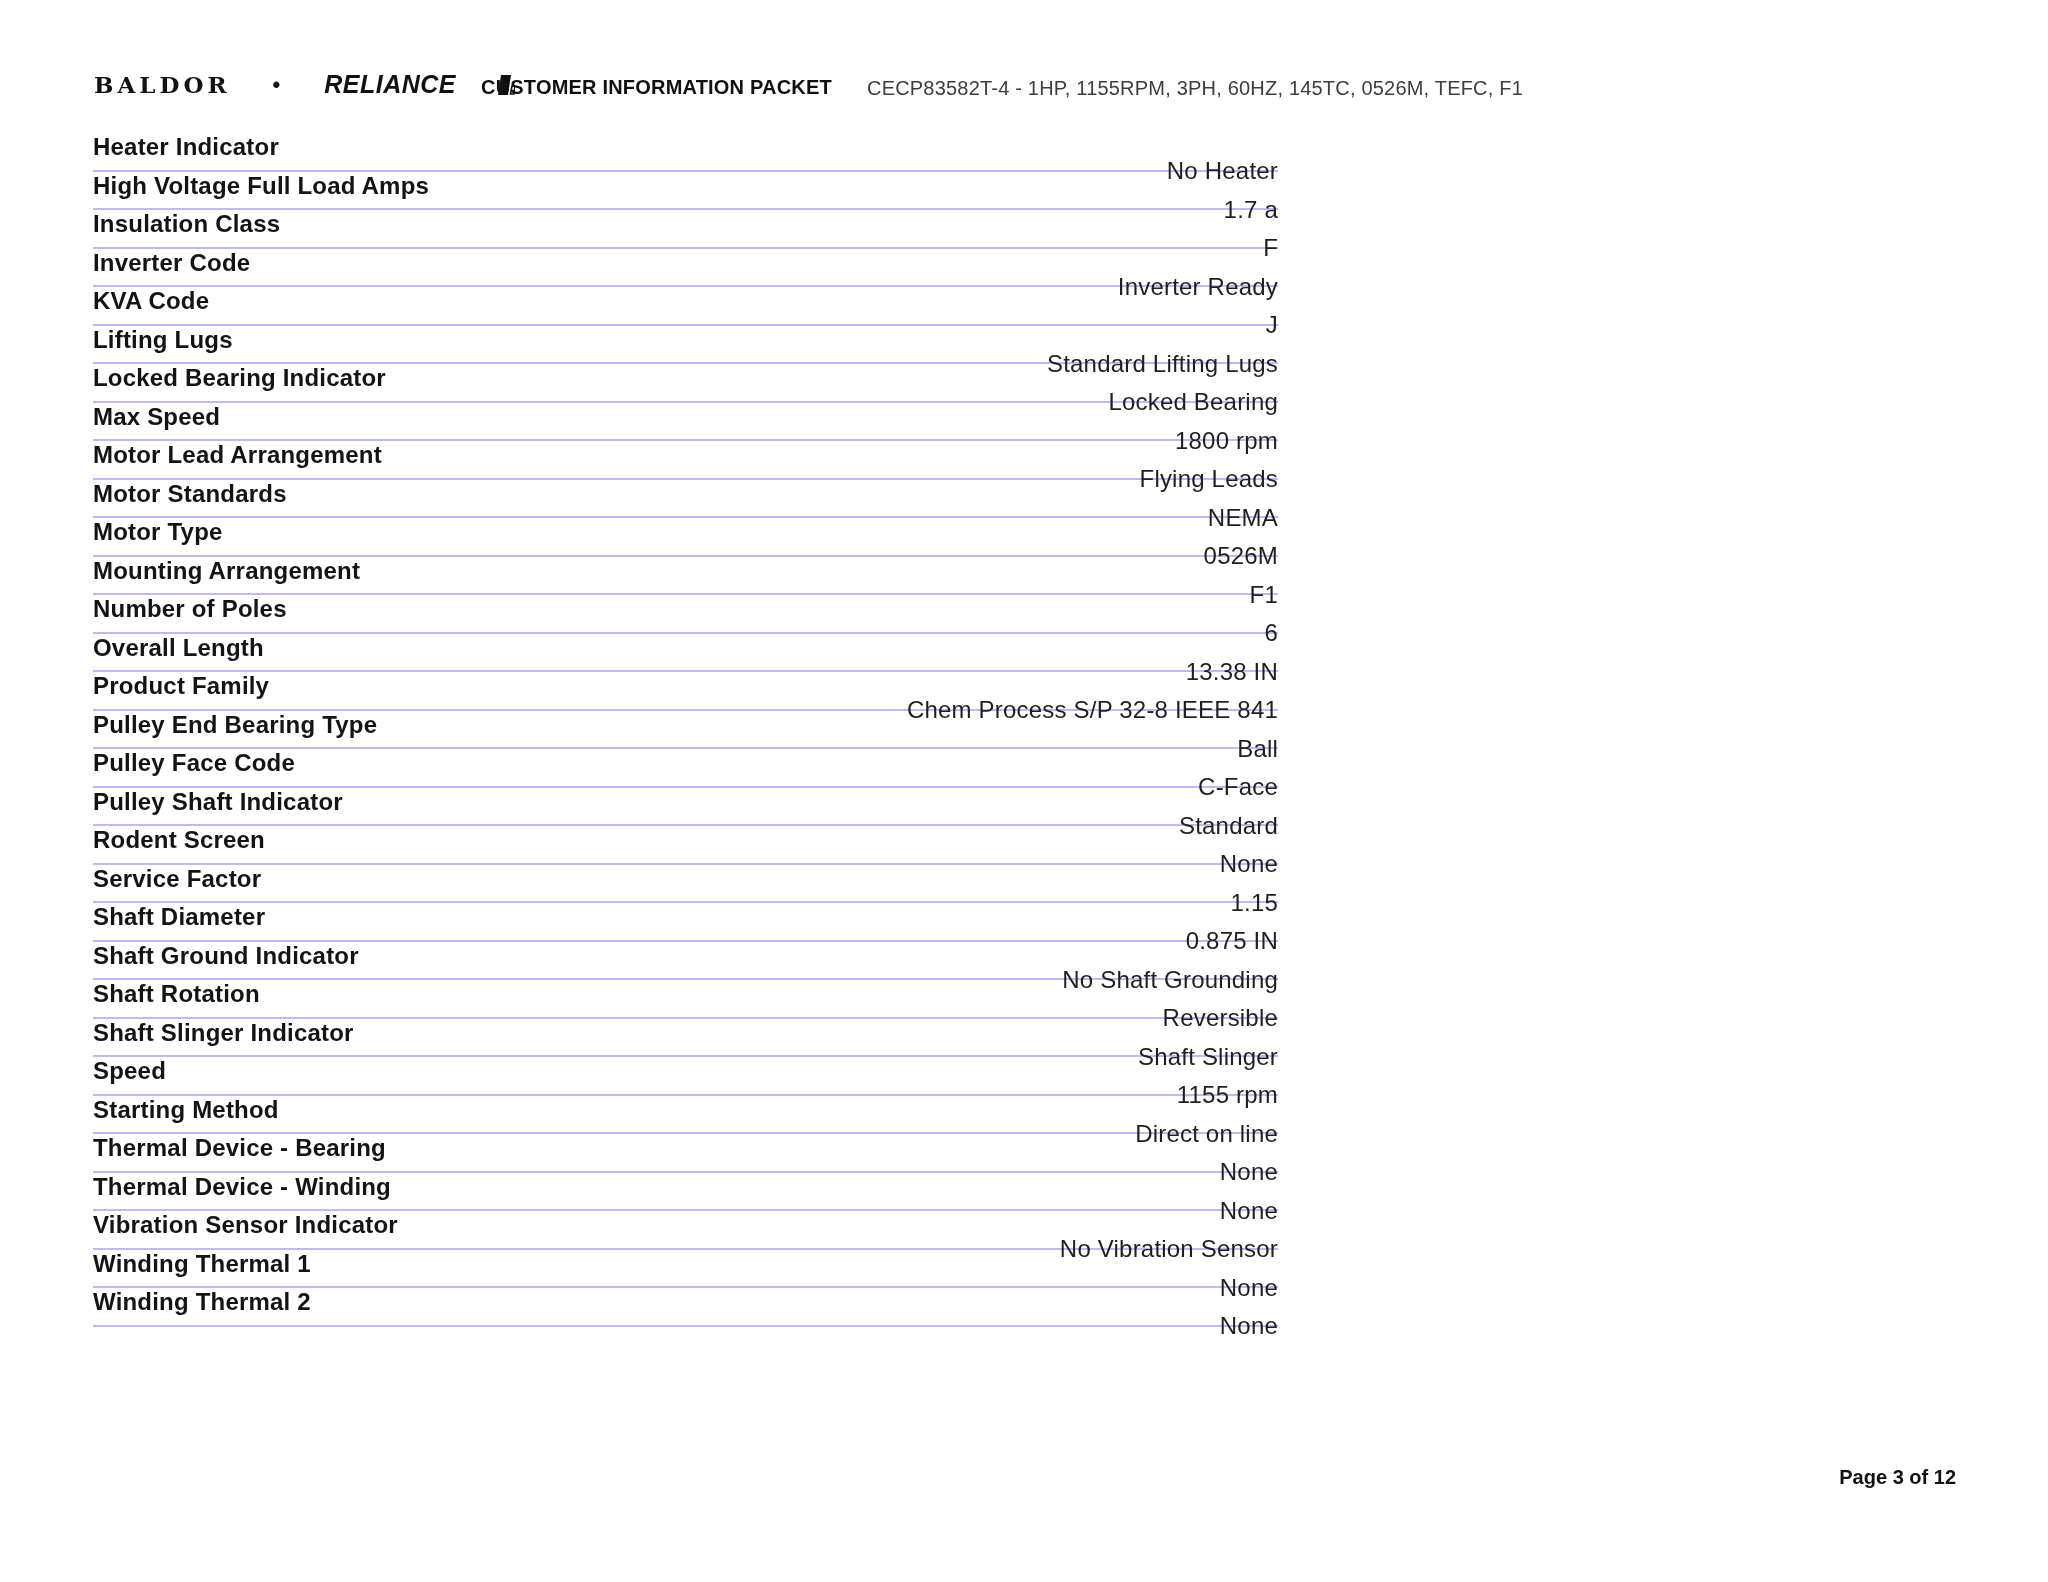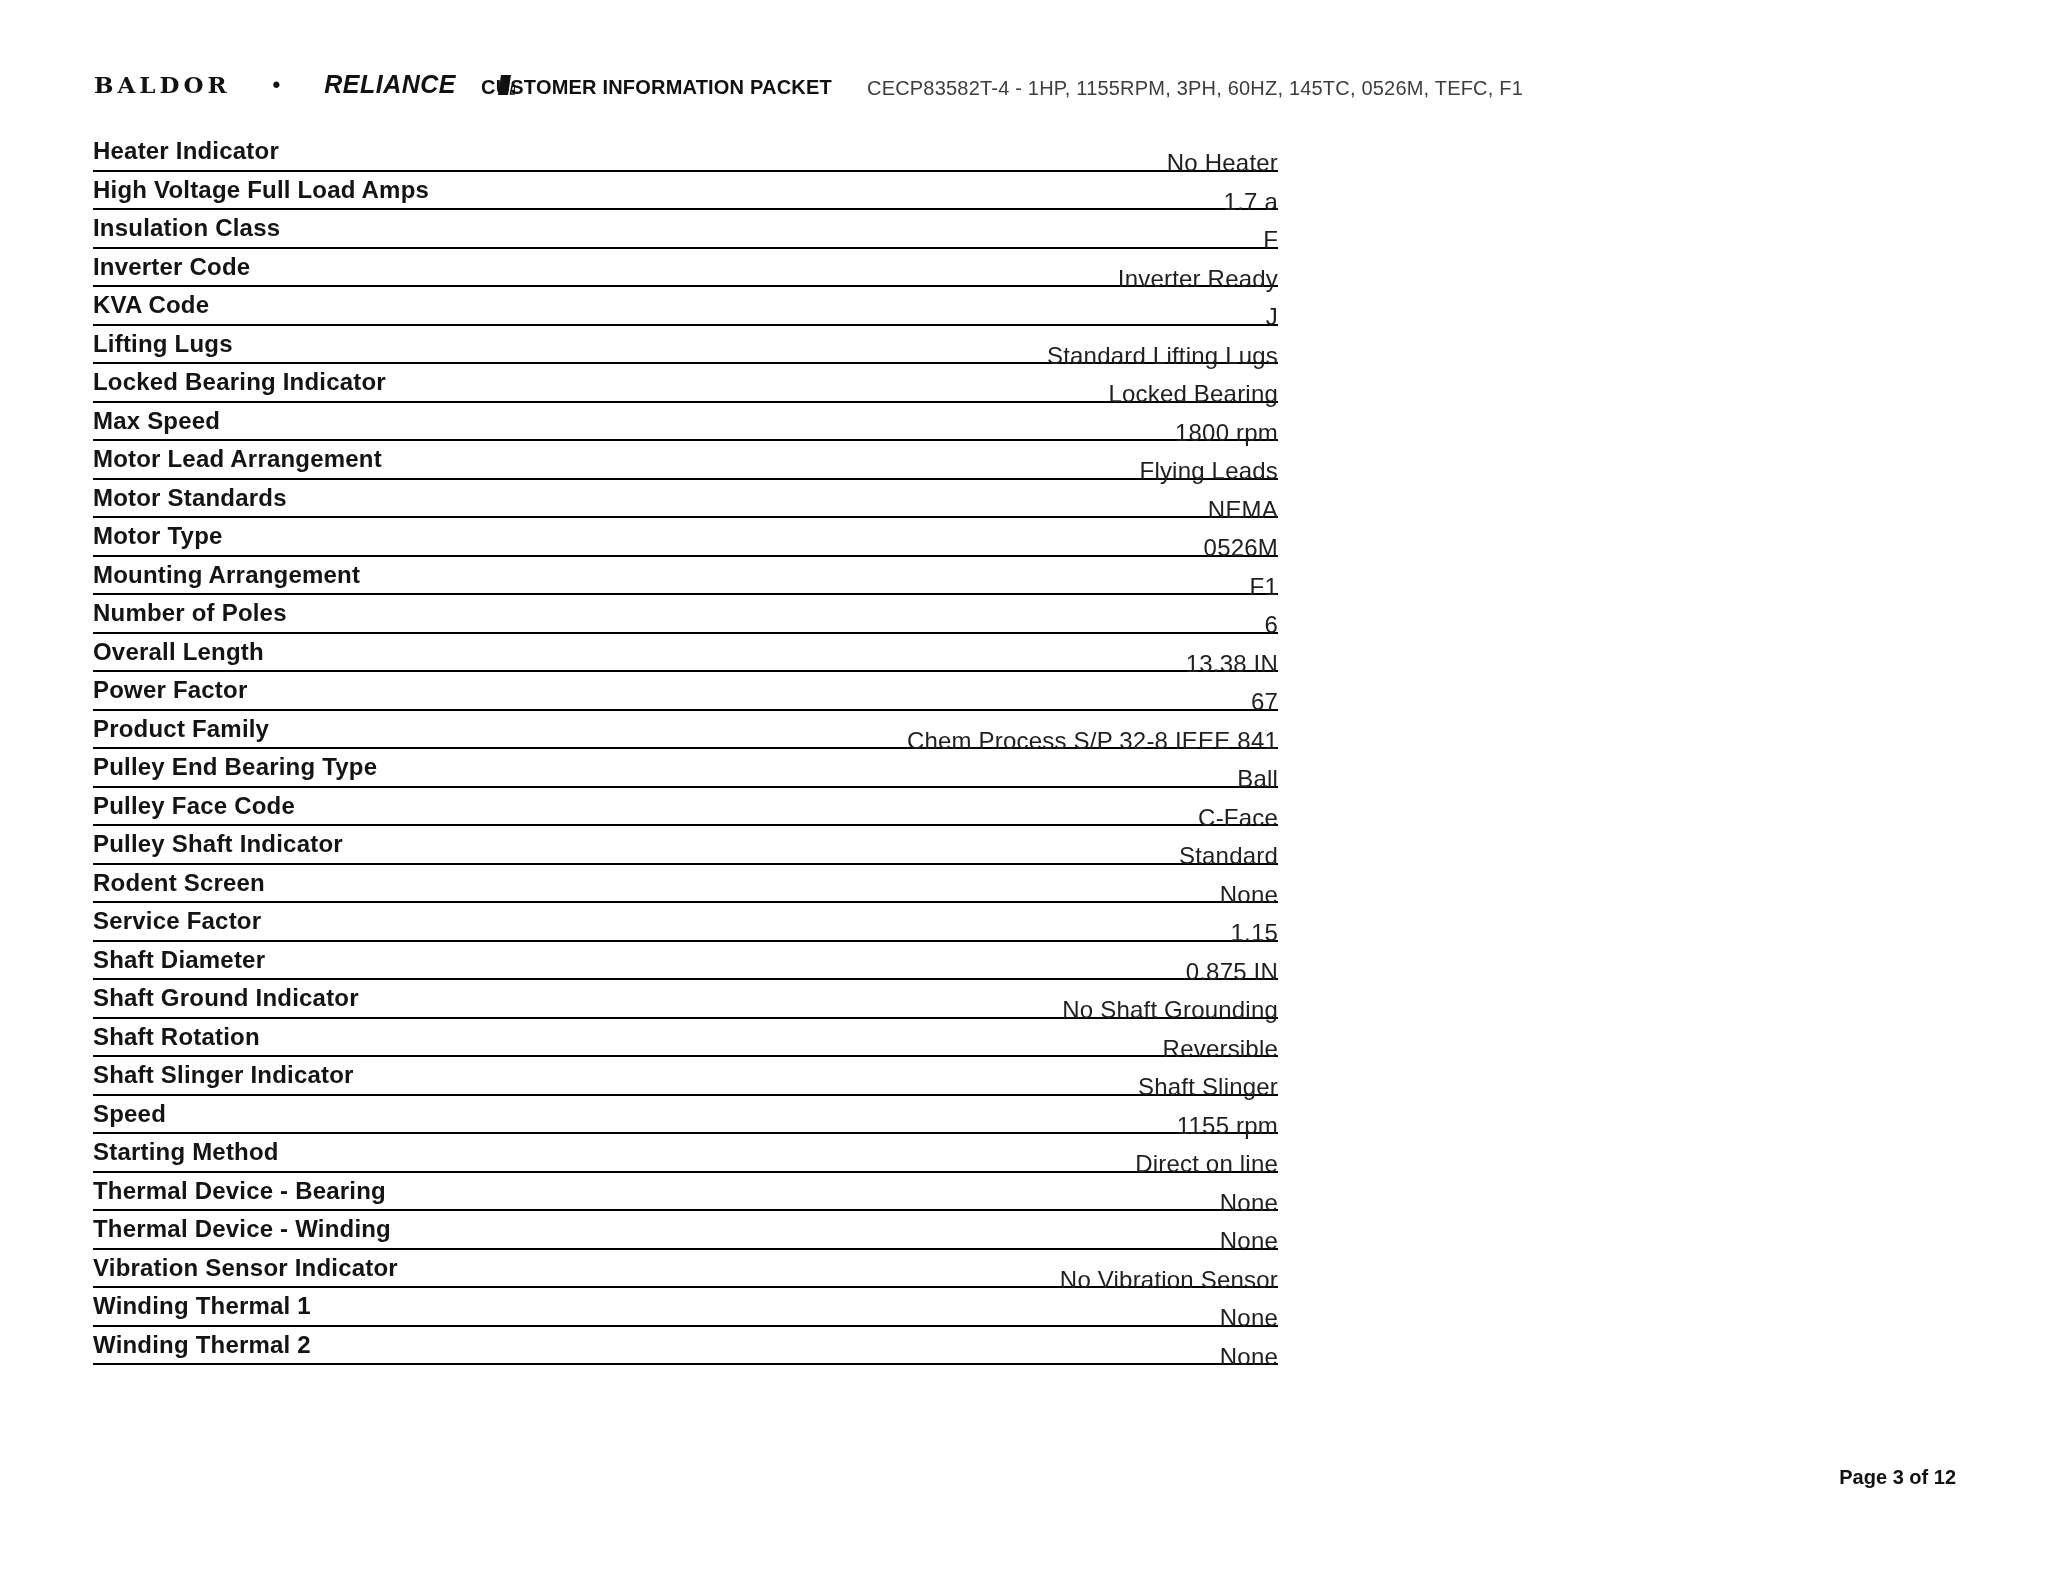--- a/index.html
+++ b/index.html
@@ -38,22 +38,22 @@
     position:absolute;left:867px;top:77px;
     font-size:20px;font-weight:400;color:#3d3d3d;letter-spacing:0.2px;
     white-space:nowrap;
   }
   
   .spec-table{
     position:absolute;left:93px;top:133px;width:1185px;
   }
   .row{
     height:36.5px;
-    border-bottom:2px solid #000000;
-    display:flex;justify-content:space-between;align-items:center;
+    border-bottom:2px solid #c4b5fd;
+    display:flex;justify-content:space-between;align-items:flex-start;
   }
   .lbl{
     font-weight:700;font-size:24px;color:#141414;letter-spacing:0.2px;
     white-space:nowrap;
   }
   .val{
     font-size:24px;font-weight:400;color:#1f1f1f;letter-spacing:0.2px;
     white-space:nowrap;text-align:right;margin-top:24px;
   }
   
@@ -133,24 +133,20 @@
       </div>
       <div class="row">
         <span class="lbl">Number of Poles</span>
         <span class="val">6</span>
       </div>
       <div class="row">
         <span class="lbl">Overall Length</span>
         <span class="val">13.38 IN</span>
       </div>
       <div class="row">
-        <span class="lbl">Power Factor</span>
-        <span class="val">67</span>
-      </div>
-      <div class="row">
         <span class="lbl">Product Family</span>
         <span class="val">Chem Process S/P 32-8 IEEE 841</span>
       </div>
       <div class="row">
         <span class="lbl">Pulley End Bearing Type</span>
         <span class="val">Ball</span>
       </div>
       <div class="row">
         <span class="lbl">Pulley Face Code</span>
         <span class="val">C-Face</span>

